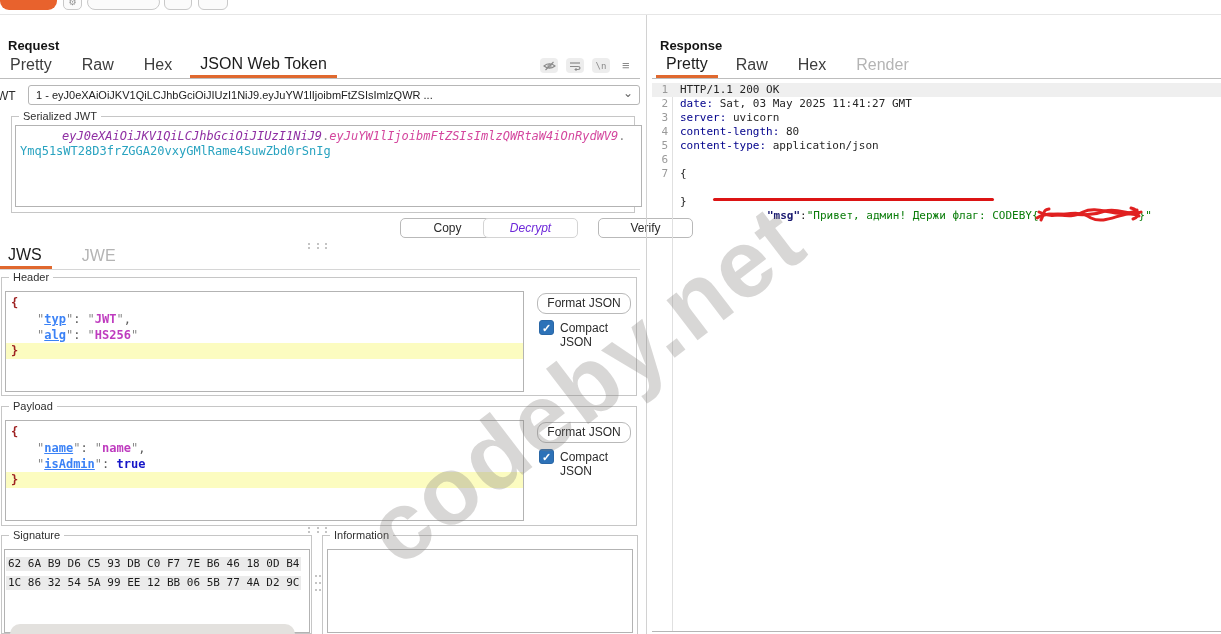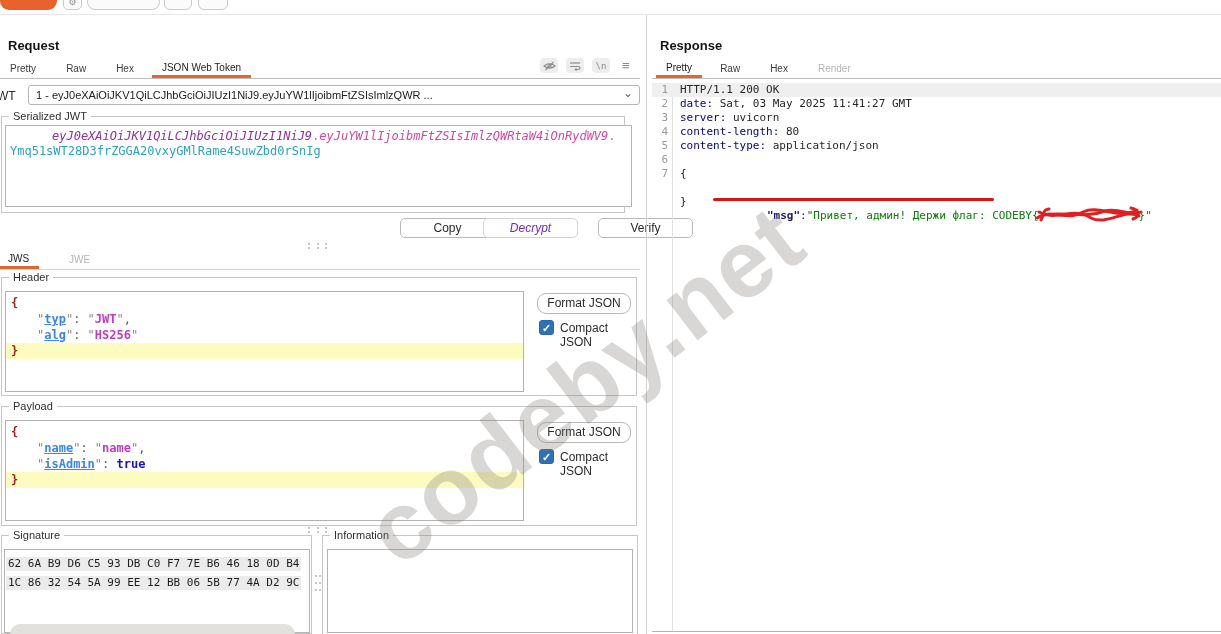--- a/index.html
+++ b/index.html
@@ -18,21 +18,21 @@
   .tb-box1 { left:87px; width:73px; border-radius:8px; }
   .tb-box2 { left:164px; width:28px; }
   .tb-box3 { left:198px; width:30px; }
   .tb-divider { left:0; top:14px; width:1221px; height:1px; background:#e6e6e6; }
 
   
   .panel-title { font-size:13px; font-weight:bold; color:#141414; }
 
   
   .tabrow { top:57px; height:21px; display:flex; align-items:flex-end; }
-  .tab { font-size:10px; color:#3d3d3d; margin-right:26px; padding:3px 2px 4px; cursor:default; }
+  .tab { font-size:16px; color:#3d3d3d; margin-right:26px; padding:3px 2px 4px; cursor:default; }
   .tab.active { padding:3px 10px 2px; margin-left:-10px; margin-right:16px; border-bottom:3px solid #e0682e; color:#1c1c1c; }
   .tab.disabled { color:#b4b4b4; }
   .tabline { height:1px; background:#bdbdbd; }
 
   
   .icon-btn { top:58px; width:18px; height:15px; background:#ededed; border-radius:4px; display:flex; align-items:center; justify-content:center; color:#8a8a8a; }
   .icon-btn svg { display:block; }
   .menu-btn { top:59px; color:#8a8a8a; font-size:13px; line-height:13px; background:none; }
 
   
@@ -147,21 +147,21 @@
     <span class="mono" style="font-size:9px;">\n</span>
   </div>
   <div class="abs menu-btn" style="left:622px;">≡</div>
 
   <span class="abs jwt-label">JWT</span>
   <div class="abs jwt-combo">
     <span>1 - eyJ0eXAiOiJKV1QiLCJhbGciOiJIUzI1NiJ9.eyJuYW1lIjoibmFtZSIsImlzQWR ...</span>
     <span class="abs chev">⌄</span>
   </div>
 
-  <div class="abs group" style="left:1px; top:116px; width:624px; height:97px;">
+  <div class="abs group" style="left:11px; top:116px; width:624px; height:97px;">
     <span class="group-legend">Serialized JWT</span>
     <div class="abs jwt-editor mono">
       <span class="jwt-p1">eyJ0eXAiOiJKV1QiLCJhbGciOiJIUzI1NiJ9</span><span class="jwt-dot">.</span><span class="jwt-p2">eyJuYW1lIjoibmFtZSIsImlzQWRtaW4iOnRydWV9</span><span class="jwt-dot">.</span><span class="jwt-p3">Ymq51sWT28D3frZGGA20vxyGMlRame4SuwZbd0rSnIg</span>
     </div>
   </div>
 
   <div class="btn" style="left:400px; top:218px;">Copy</div>
   <div class="btn disabled" style="left:483px; top:218px;">Decrypt</div>
   <div class="btn" style="left:598px; top:218px;">Verify</div>
 

